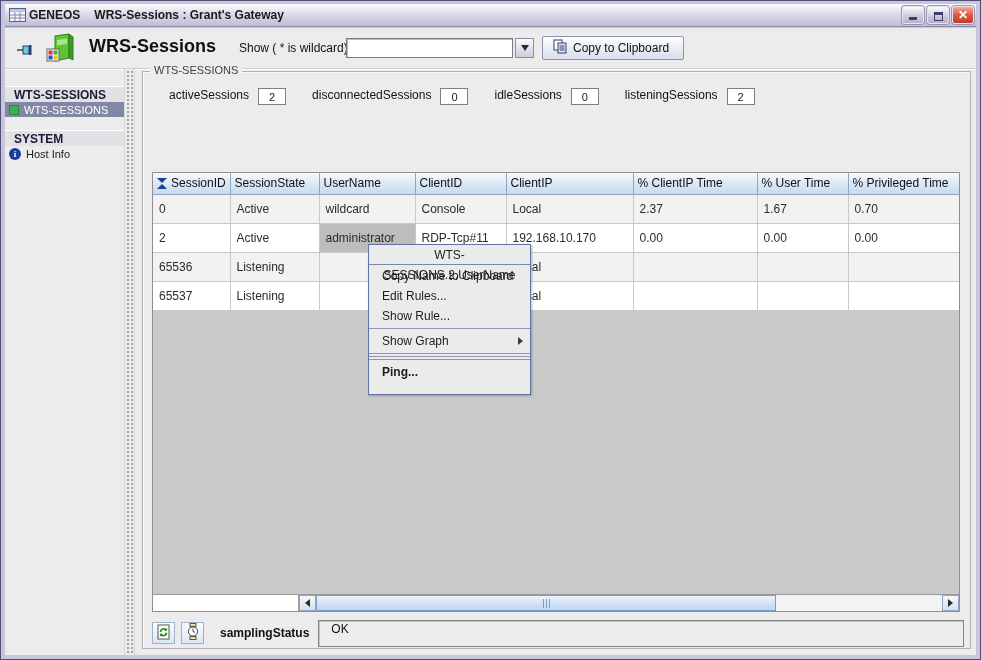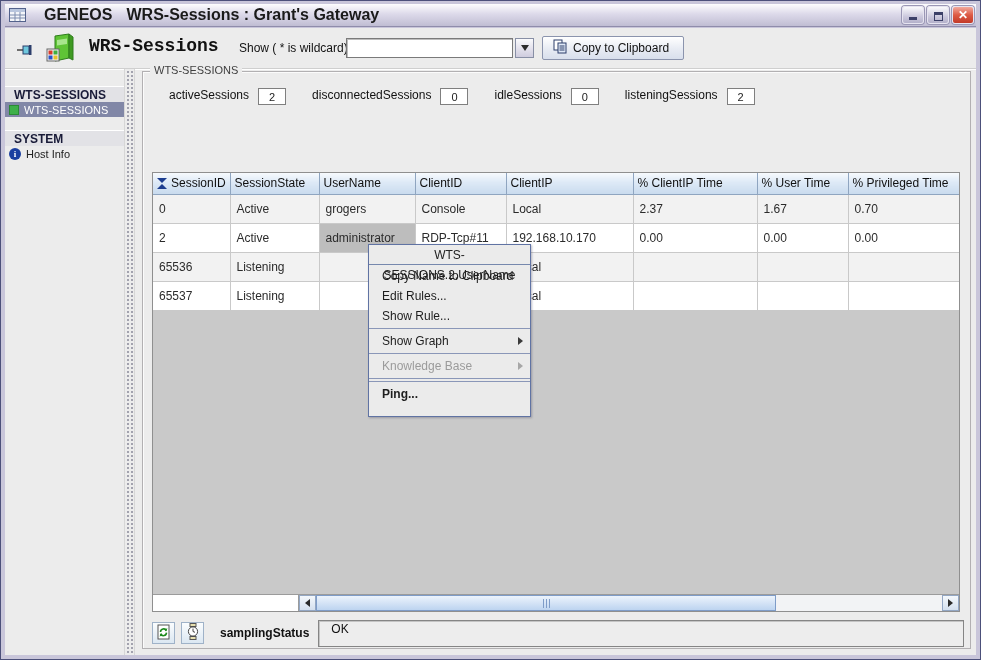--- a/index.html
+++ b/index.html
@@ -4,36 +4,36 @@
 <style>
   html,body{margin:0;padding:0;background:#9aa0b4;}
   *{box-sizing:border-box;font-family:"Liberation Sans",sans-serif;}
   .window{position:relative;width:981px;height:660px;background:#c9c6da;border:1px solid #4c507a;overflow:hidden;}
 
   
   .titlebar{position:absolute;top:3px;left:4px;right:4px;height:23px;
     background:linear-gradient(180deg,#fdfdfe 0%,#dddaea 45%,#c0bdd3 100%);
     display:flex;align-items:center;border-bottom:1px solid #8f8cab;}
   .title-icon{width:17px;height:14px;margin-left:4px;display:inline-block;}
-  .title-text{margin-left:18px;font-size:16px;font-weight:bold;color:#1a1a1a;white-space:pre;}
+  .title-text{margin-left:3px;font-size:12px;font-weight:bold;color:#1a1a1a;white-space:pre;}
   .title-app{margin-right:14px;}
   .win-buttons{margin-left:auto;margin-right:2px;display:flex;gap:3px;}
   .wbtn{width:22px;height:18px;border:1px solid #e6e4f0;border-radius:3px;padding:0;
     background:linear-gradient(180deg,#fbfbfd,#cbc8dd 60%,#b4b1ca);
     display:flex;align-items:flex-end;justify-content:center;cursor:default;box-shadow:0 0 0 1px #9a97b5;}
   .wbtn .bar{width:8px;height:3px;background:#3c4068;margin-bottom:3px;}
   .wbtn .box{width:9px;height:9px;border:1px solid #3c4068;border-top:3px solid #3c4068;margin-bottom:2px;background:transparent;}
   .wbtn.close{background:linear-gradient(180deg,#f2aa9d,#dd5a45 50%,#c23a28);align-items:center;}
   .wbtn.close .x{color:#fff;font-size:12px;font-weight:bold;line-height:16px;}
 
   
   .toolbar{position:absolute;top:27px;left:4px;right:4px;height:41px;background:#ececec;border-bottom:1px solid #cfcfcf;}
   .pin-icon{position:absolute;left:12px;top:14px;}
   .app-icon{position:absolute;left:38px;top:4px;}
-  .page-title{position:absolute;left:84px;top:8px;font-size:18px;font-weight:bold;color:#111;font-family:Liberation Mono, monospace;}
+  .page-title{position:absolute;left:84px;top:8px;font-size:18px;font-weight:bold;color:#111;}
   .show-label{position:absolute;left:234px;top:13px;font-size:12px;color:#111;}
   .filter-input{position:absolute;left:341px;top:10px;width:167px;height:20px;border:1px solid #7a7a7a;
     box-shadow:inset 1px 1px 0 #bdbdbd;background:#fff;font-size:12px;padding:0 4px;}
   .drop-btn{position:absolute;left:510px;top:10px;width:19px;height:20px;border:1px solid #888fa5;
     background:linear-gradient(180deg,#fafafc,#cfccde);display:flex;align-items:center;justify-content:center;padding:0;}
   .drop-btn .tri{width:0;height:0;border-left:4px solid transparent;border-right:4px solid transparent;border-top:6px solid #2c2c2c;}
   .copy-btn{position:absolute;left:537px;top:8px;height:24px;padding:0 14px 0 10px;border:1px solid #8b94ad;border-radius:2px;
     background:linear-gradient(180deg,#ffffff,#e7ebf3 55%,#d8dfec);font-size:12px;color:#111;
     display:flex;align-items:center;gap:6px;}
 
@@ -274,21 +274,21 @@
                 <span class="th-inner">
                   <span>% Privileged Time</span>
                 </span>
               </th>
             </tr>
           </thead>
           <tbody>
             <tr class="odd">
               <td>0</td>
               <td>Active</td>
-              <td>grogers</td>
+              <td>wildcard</td>
               <td>Console</td>
               <td>Local</td>
               <td>2.37</td>
               <td>1.67</td>
               <td>0.70</td>
             </tr>
             <tr class="even">
               <td>2</td>
               <td>Active</td>
               <td class="sel">administrator</td>
@@ -368,19 +368,18 @@
   </div>
 
   <div class="context-menu" id="context-menu">
     <div class="ctx-title">WTS-SESSIONS.2.UserName</div>
   <div class="ctx-item">Copy Name to Clipboard</div>
       <div class="ctx-item">Edit Rules...</div>
       <div class="ctx-item">Show Rule...</div>
       <div class="ctx-sep"></div>
       <div class="ctx-item">Show Graph<span class="ctx-arrow"></span></div>
       <div class="ctx-sep"></div>
-      <div class="ctx-item disabled">Knowledge Base<span class="ctx-arrow"></span></div>
       <div class="ctx-sep"></div>
       <div class="ctx-sep"></div>
       <div class="ctx-item bold">Ping...</div>
     </div>
 
 </div>
 
 </body></html>

